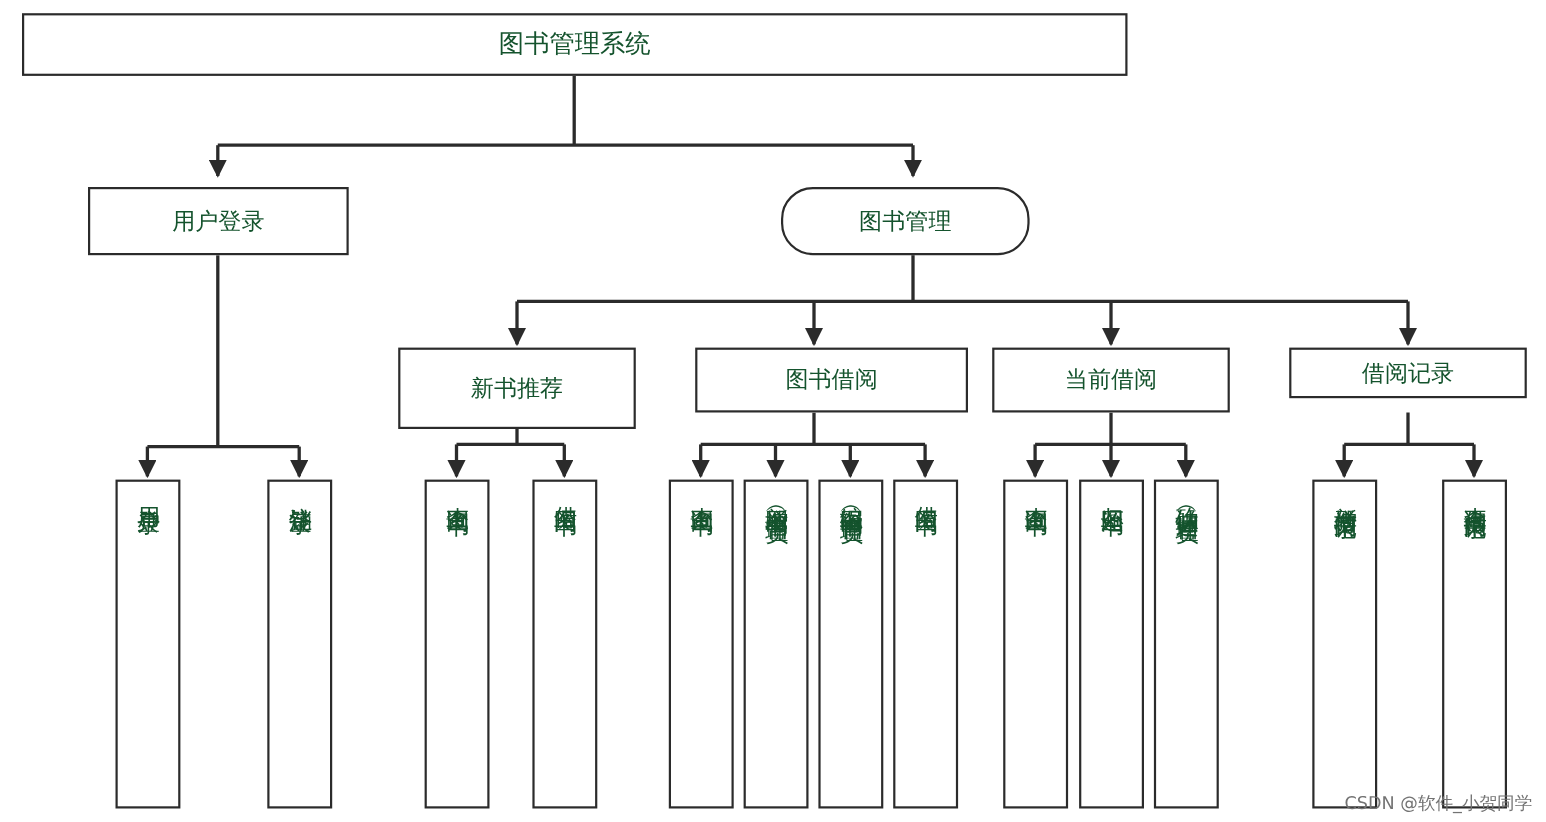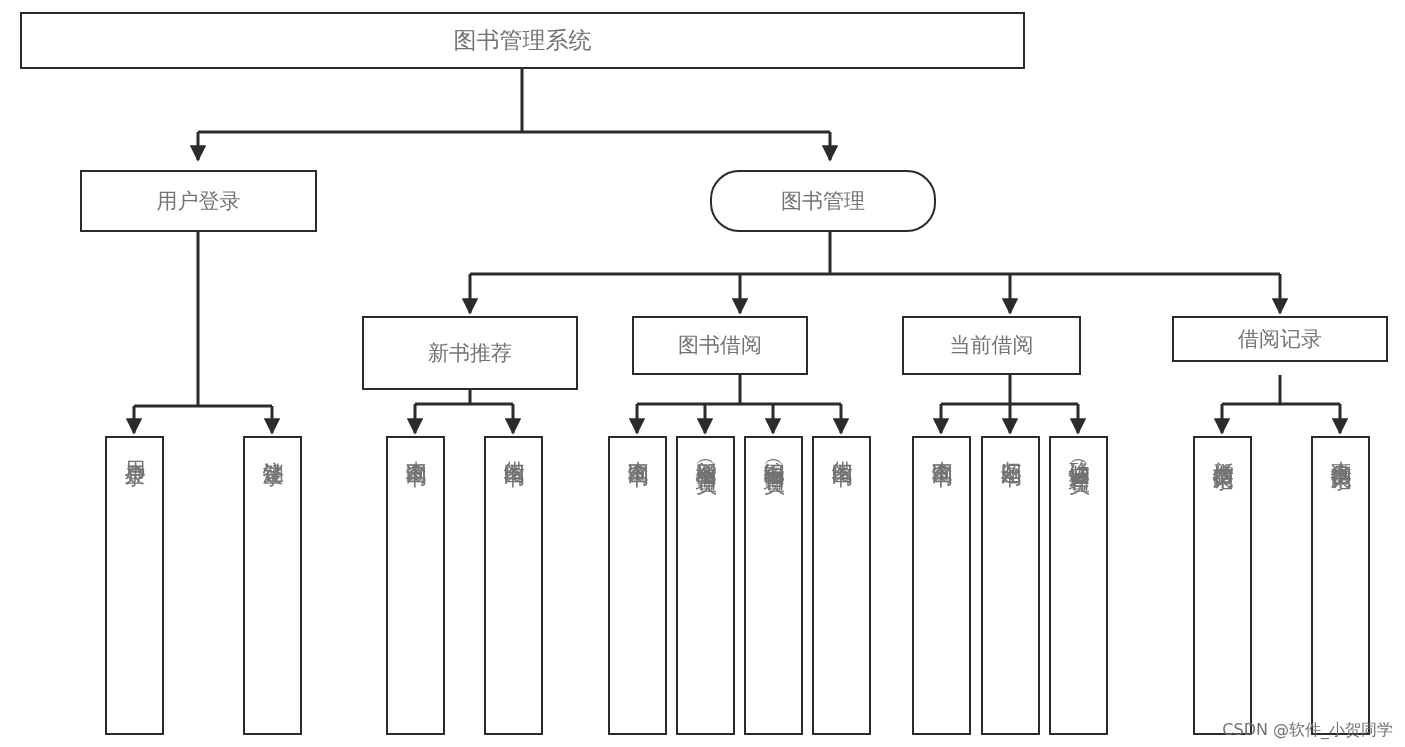--- a/index.html
+++ b/index.html
@@ -27,21 +27,21 @@
     pointer-events: none;
   }
   .node {
     position: absolute;
     box-sizing: border-box;
     background: #ffffff;
     border: 2px solid #2b2b2b;
     display: flex;
     align-items: center;
     justify-content: center;
-    color: #737373;
+    color: #14532d;
   }
   .node-label {
     display: block;
     text-align: center;
     line-height: 1.18;
     white-space: nowrap;
   }
   
   .node.level-root {
     left: 20px;
@@ -144,24 +144,24 @@
   <div class="node level-2" style="left:80px; top:170px; width:237px; height:62px;">
     <span class="node-label">用户登录</span>
   </div>
   <div class="node level-2" style="left:710px; top:170px; width:226px; height:62px;border-radius:29px;">
     <span class="node-label">图书管理</span>
   </div>
 
   <div class="node level-3" style="left:362px; top:316px; width:216px; height:74px;">
     <span class="node-label">新书推荐</span>
   </div>
-  <div class="node level-3" style="left:632px; top:316px; width:176px; height:59px;">
+  <div class="node level-3" style="left:632px; top:316px; width:248px; height:59px;">
     <span class="node-label">图书借阅</span>
   </div>
-  <div class="node level-3" style="left:902px; top:316px; width:179px; height:59px;">
+  <div class="node level-3" style="left:902px; top:316px; width:216px; height:59px;">
     <span class="node-label">当前借阅</span>
   </div>
   <div class="node level-3" style="left:1172px; top:316px; width:216px; height:46px;">
     <span class="node-label">借阅记录</span>
   </div>
 
   <div class="node leaf" style="left:105px; top:436px; width:59px; height:299px;">
     <span class="node-label">用户登录</span>
   </div>
   <div class="node leaf" style="left:243px; top:436px; width:59px; height:299px;">

